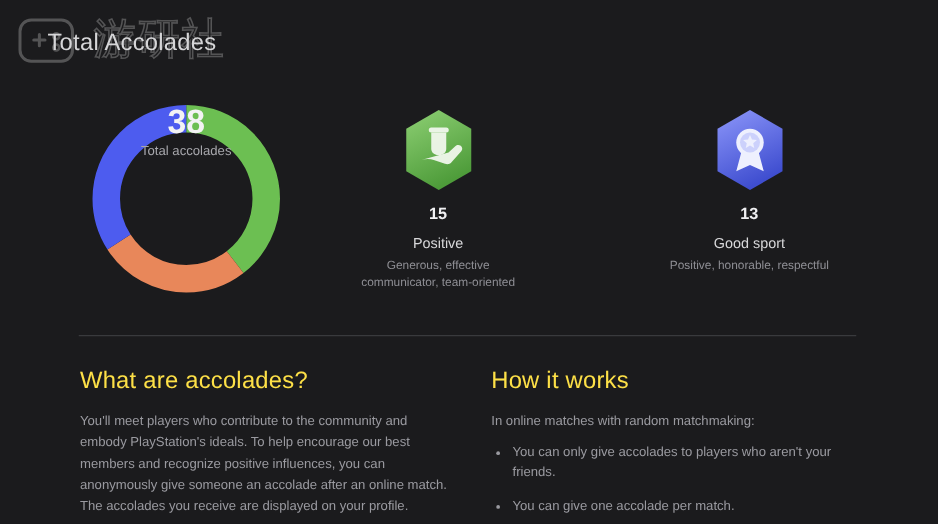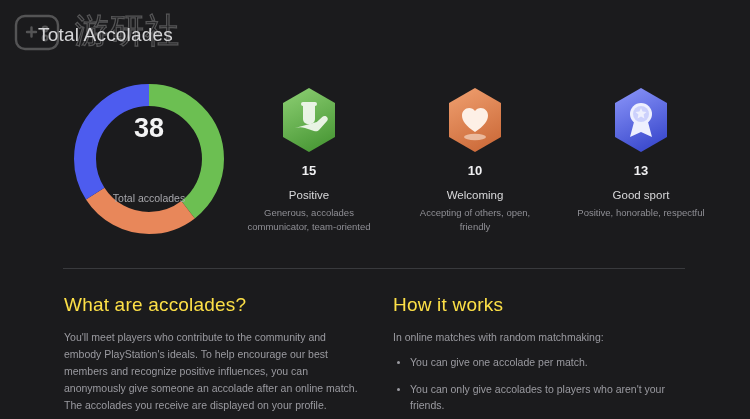--- a/index.html
+++ b/index.html
@@ -34,23 +34,22 @@
     font-size: 19px; color: #d6d6d8; font-weight: 400;
     letter-spacing: .2px;
   }
 
   
   .donut-wrap { position: absolute; left: 73px; top: 83px; width: 152px; height: 152px; }
   .donut-svg { display: block; }
   .donut-center {
     position: absolute; inset: 0;
     display: flex; flex-direction: column;
-    align-items: center; justify-content: center;
+    align-items: center; 
     pointer-events: none;
-    gap: 45px;
   }
   .donut-total { font-size: 27px; color: #f3f3f4; font-weight: 700; line-height: 1.05; }
   .donut-caption { font-size: 10.5px; color: #a7a7ac; margin-top: 4px; }
 
   
   .badges { position: absolute; left: 240px; top: 86px; width: 470px; display: flex; gap: 28px; }
   .badge-col { flex: 1; display: flex; flex-direction: column; align-items: center; }
   .hex { width: 60px; height: 68px; position: relative; }
   .hex svg { display: block; }
   .badge-count { margin-top: 9px; font-size: 13px; font-weight: 700; color: #f0f0f2; }
@@ -131,41 +130,23 @@
             </linearGradient>
           </defs>
           <polygon points="30,2 56,17 56,51 30,66 4,51 4,17" fill="url(#gH)"></polygon>
           <path d="M16 42c4-1 7-1 10 0l9 3c2 .7 4 .2 5-1l8-9c1.3-1.5 1-3.6-.7-4.6-1.4-.8-3-.5-4.1.6l-5.4 5" fill="#f0f7ec" opacity=".95"></path>
           <path d="M24 20h12v13c0 3-2.5 5-5.5 5h-1c-3 0-5.5-2-5.5-5V20z" fill="#f0f7ec" opacity=".95"></path>
           <rect x="22" y="16" width="16" height="4" rx="2" fill="#f0f7ec" opacity=".95"></rect>
         </svg>
       </div>
       <div class="badge-count">15</div>
       <div class="badge-name">Positive</div>
-      <div class="badge-desc">Generous, accolades communicator, team-oriented</div>
+      <div class="badge-desc">Generous, effective communicator, team-oriented</div>
     </div>
 
-    <div class="badge-col">
-      <div class="hex">
-        <svg width="60" height="68" viewBox="0 0 60 68">
-          <defs>
-            <linearGradient id="gW" x1="0" y1="0" x2="0.4" y2="1">
-              <stop offset="0%" stop-color="#f0a070"></stop>
-                <stop offset="100%" stop-color="#cf6f3e"></stop>
-            </linearGradient>
-          </defs>
-          <polygon points="30,2 56,17 56,51 30,66 4,51 4,17" fill="url(#gW)"></polygon>
-          <path d="M30 46c-9-6-13-11-13-16.5 0-4.2 3.2-7.5 7.2-7.5 2.4 0 4.5 1.2 5.8 3.1 1.3-1.9 3.4-3.1 5.8-3.1 4 0 7.2 3.3 7.2 7.5C43 35 39 40 30 46z" fill="#fdf0e6"></path>
-          <ellipse cx="30" cy="51" rx="11" ry="3.2" fill="#fdf0e6" opacity=".55"></ellipse>
-        </svg>
-      </div>
-      <div class="badge-count">10</div>
-      <div class="badge-name">Welcoming</div>
-      <div class="badge-desc">Accepting of others, open, friendly</div>
-    </div>
 
     <div class="badge-col">
       <div class="hex">
         <svg width="60" height="68" viewBox="0 0 60 68">
           <defs>
             <linearGradient id="gG" x1="0" y1="0" x2="0.4" y2="1">
               <stop offset="0%" stop-color="#8d97fa"></stop>
                 <stop offset="100%" stop-color="#3f4ed0"></stop>
             </linearGradient>
           </defs>
@@ -187,19 +168,19 @@
 
   <div class="info left">
     <h2>What are accolades?</h2>
     <p>You'll meet players who contribute to the community and embody PlayStation's ideals. To help encourage our best members and recognize positive influences, you can anonymously give someone an accolade after an online match. The accolades you receive are displayed on your profile.</p>
   </div>
 
   <div class="info right">
     <h2>How it works</h2>
     <p class="lead">In online matches with random matchmaking:</p>
     <ul class="bullets">
+      <li>You can only give accolades to players who aren't your friends.</li>
       <li>You can give one accolade per match.</li>
-      <li>You can only give accolades to players who aren't your friends.</li>
       <li>You can only give one accolade to the same player within 12 hours.</li>
     </ul>
   </div>
 
 </div>
 
 </body></html>

